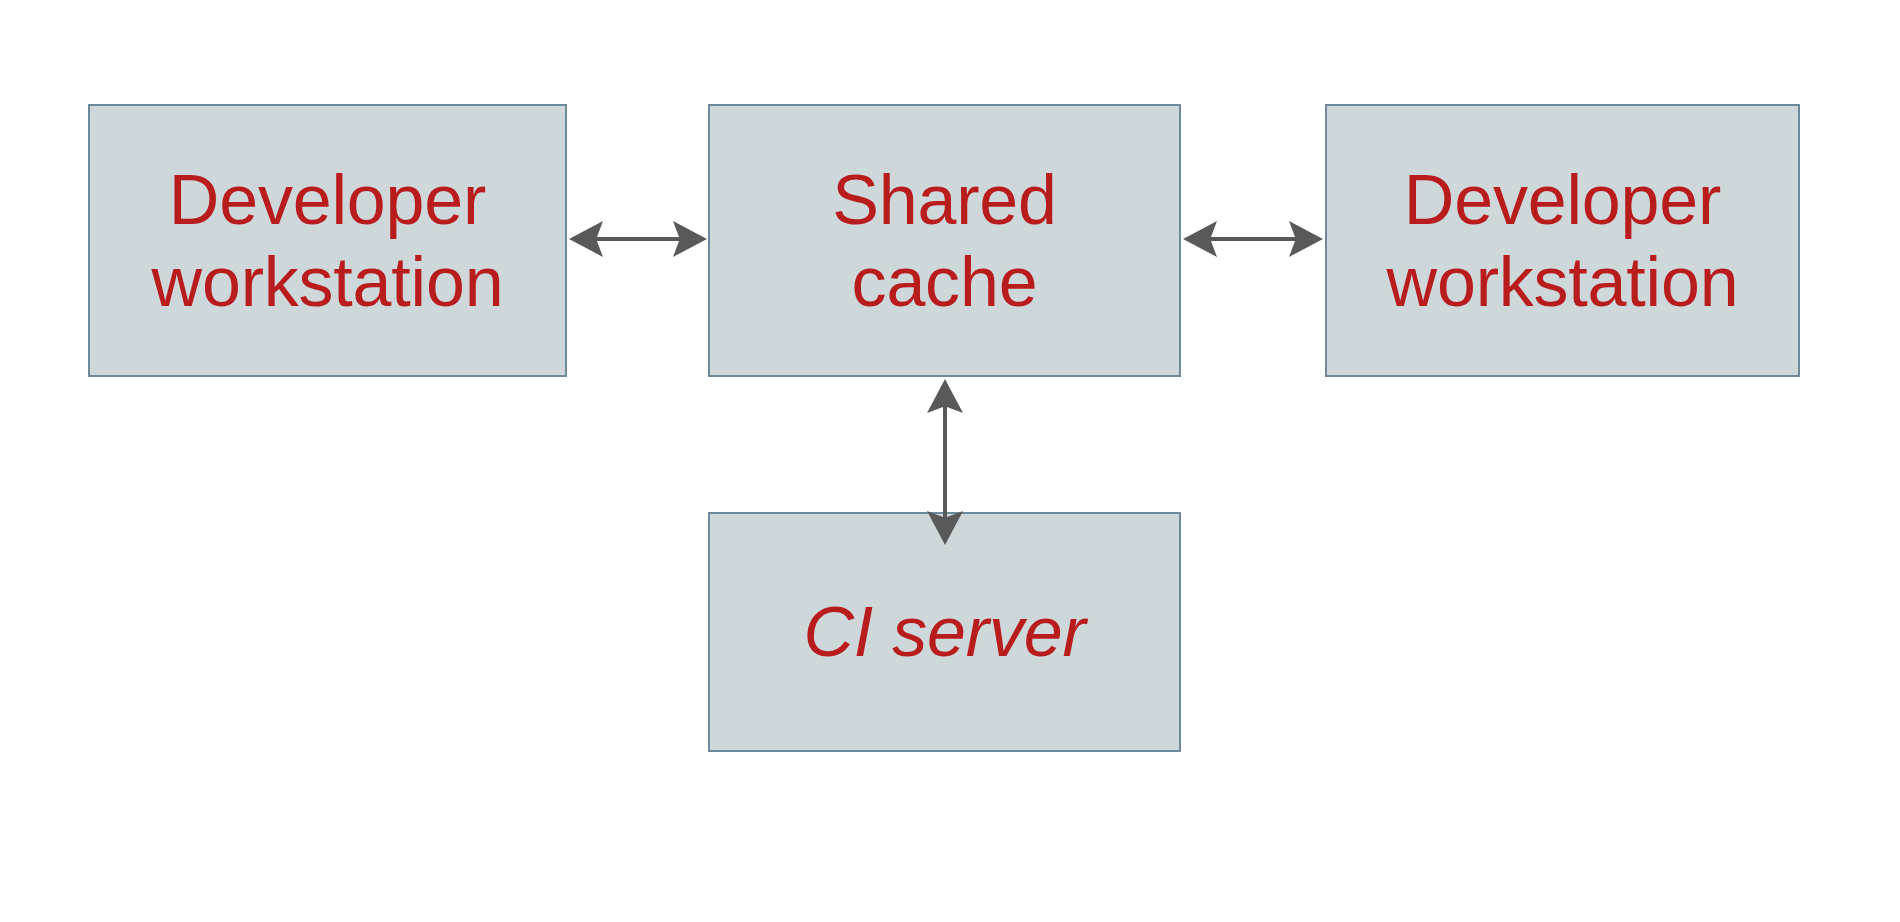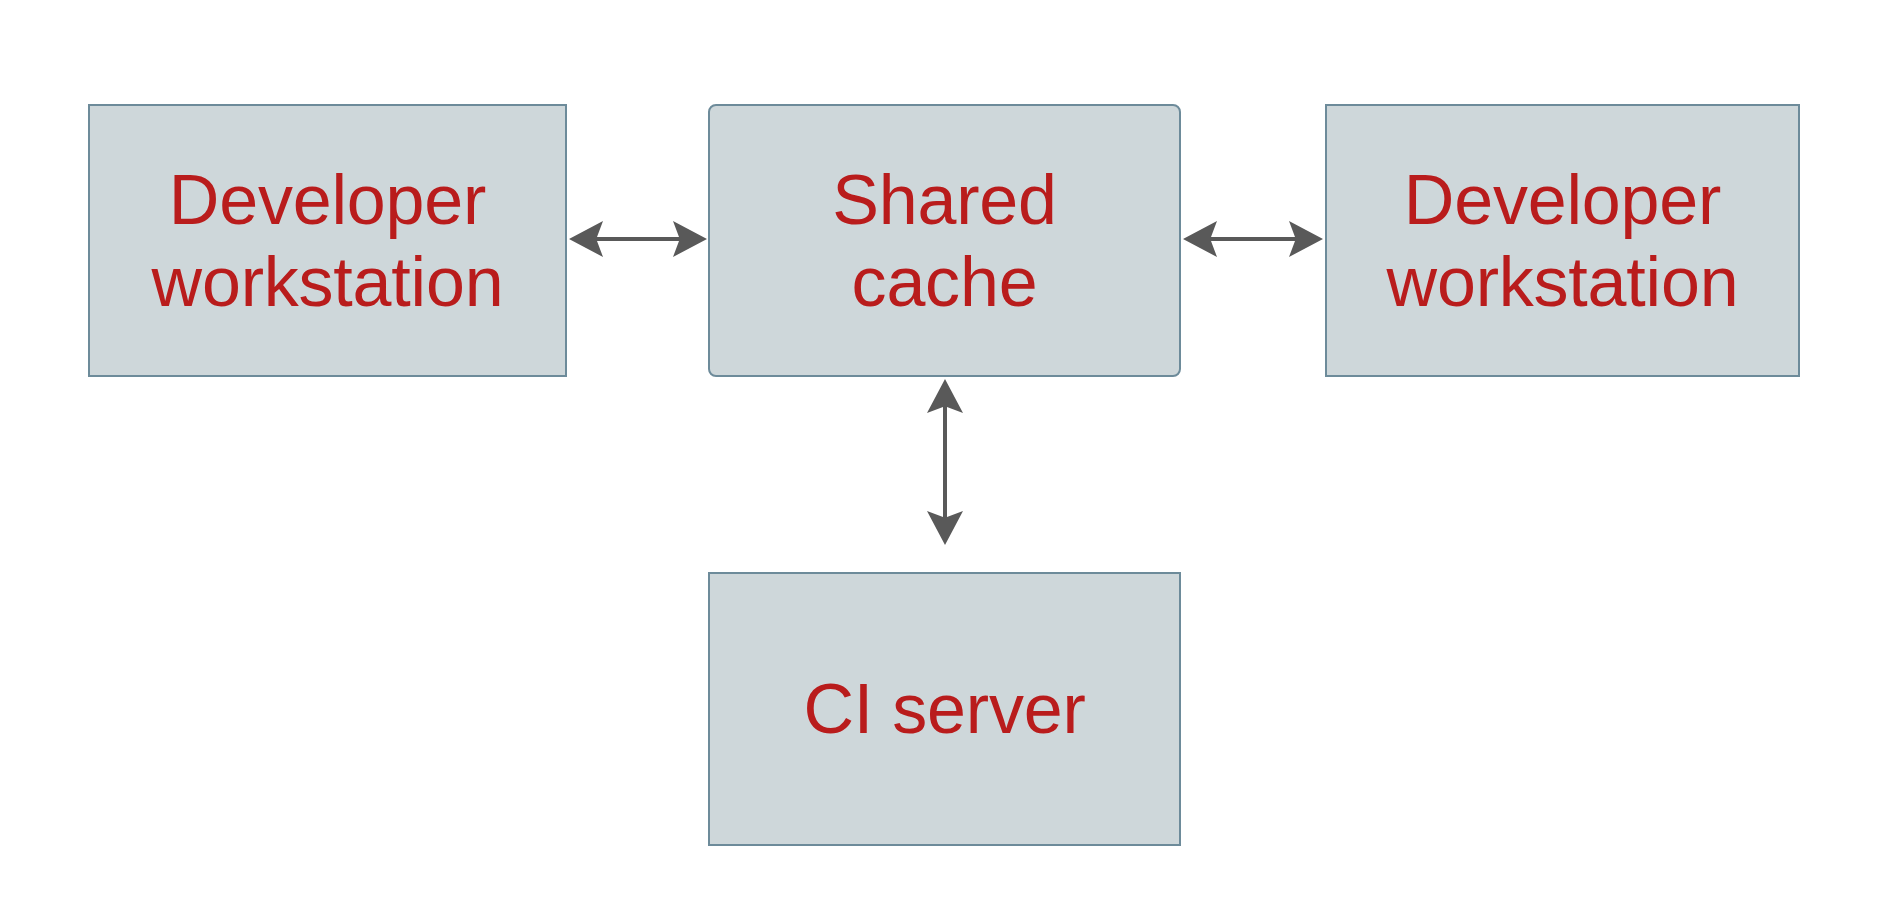--- a/index.html
+++ b/index.html
@@ -47,31 +47,31 @@
 </head>
 <body>
 
 <div id="canvas">
 
   <div class="node" style="left:88px; top:104px; width:479px; height:273px;">
     <div class="node-label">Developer
 workstation</div>
   </div>
 
-  <div class="node" style="left:708px; top:104px; width:473px; height:273px;border-radius:8px;">
+  <div class="node" style="left:708px; top:104px; width:473px; height:273px;">
     <div class="node-label">Shared
 cache</div>
   </div>
 
   <div class="node" style="left:1325px; top:104px; width:475px; height:273px;">
     <div class="node-label">Developer
 workstation</div>
   </div>
 
-  <div class="node" style="left:708px; top:572px; width:473px; height:274px;">
+  <div class="node" style="left:708px; top:512px; width:473px; height:240px;font-style:italic;">
     <div class="node-label">CI server</div>
   </div>
 
   <div class="edge" style="left:567px; top:212px; width:142px; height:54px;">
     <svg width="142" height="54" viewBox="0 0 142 54">
       <g fill="#595959">
         <path d="M 2 27 L 36 9 L 30 25 L 112 25 L 106 9 L 140 27 L 106 45 L 112 29 L 30 29 L 36 45 Z"></path>
       </g>
     </svg>
   </div>

